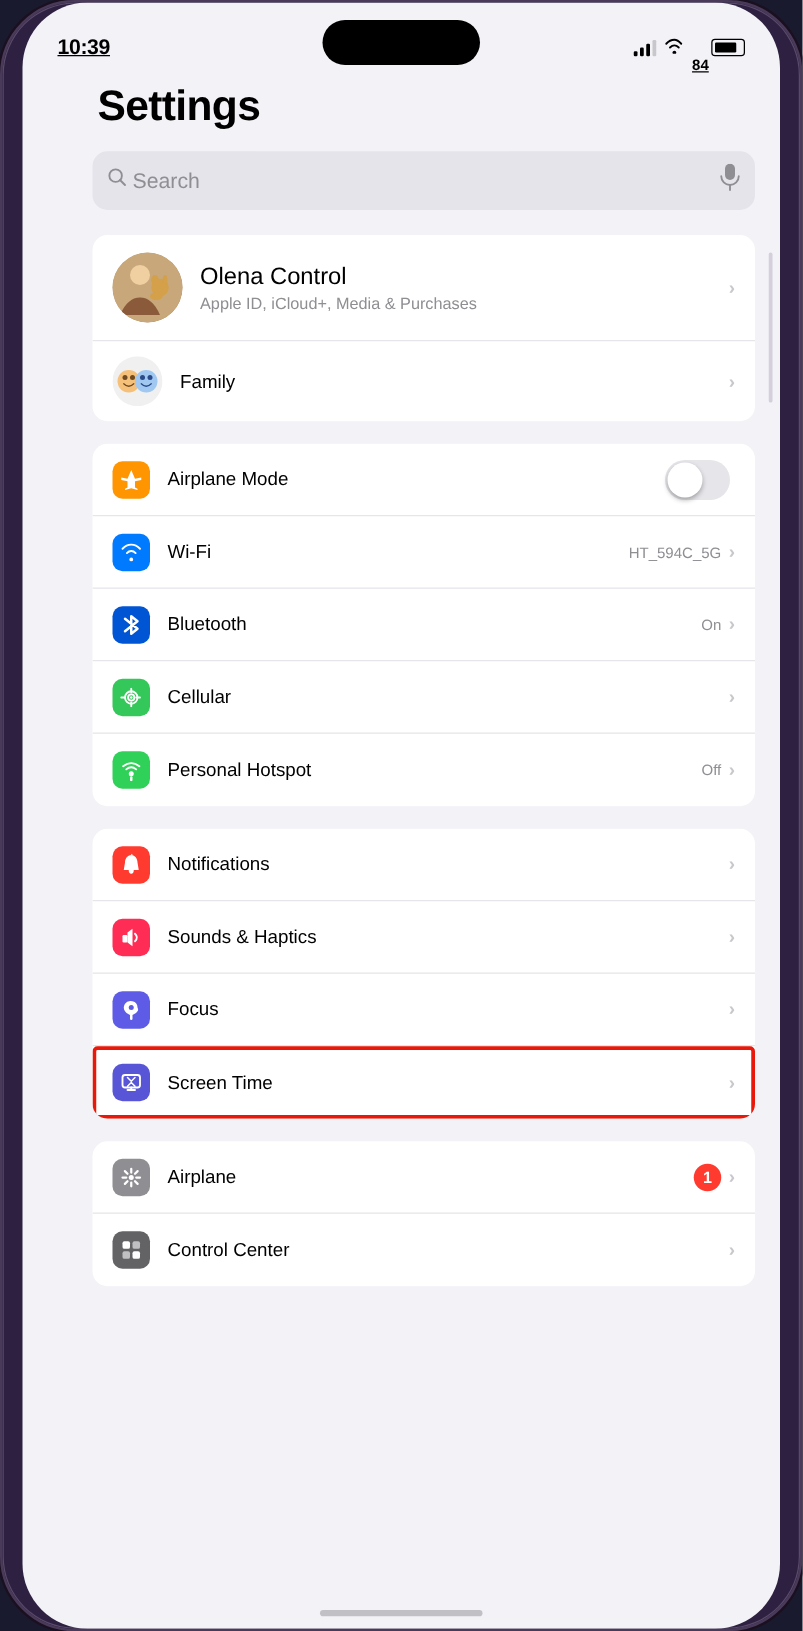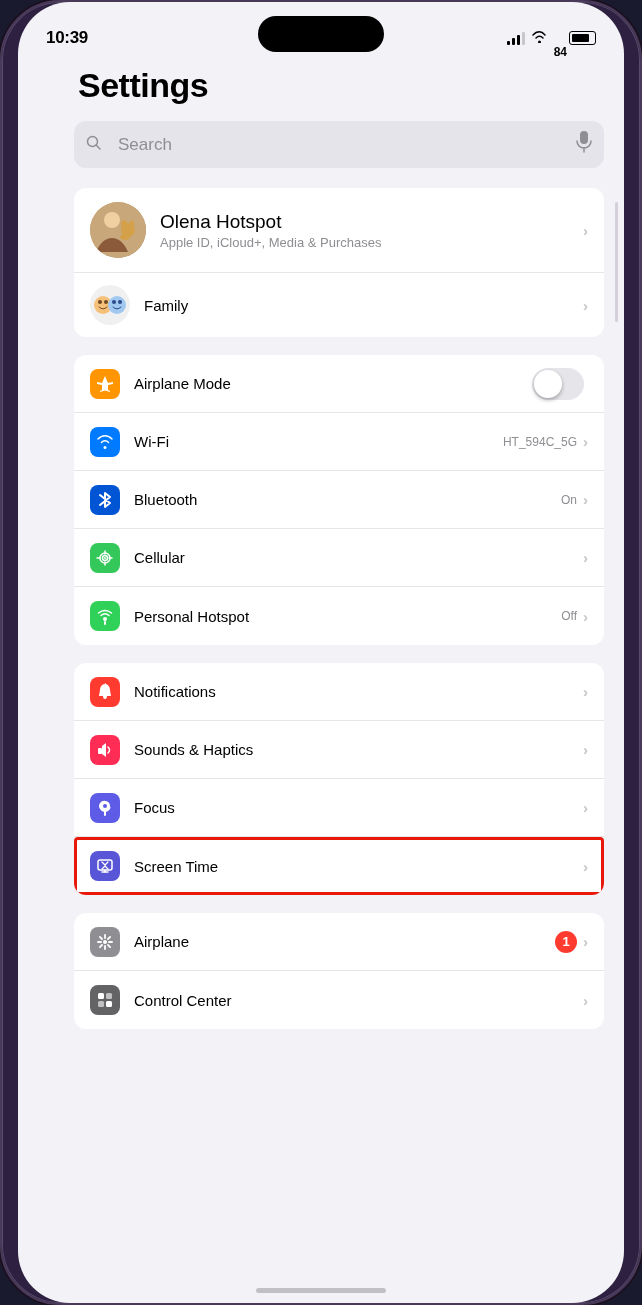--- a/index.html
+++ b/index.html
@@ -50,20 +50,21 @@
 
     
     .status-bar {
       display: flex;
       justify-content: space-between;
       align-items: center;
       padding: 16px 28px 0;
       height: 56px;
       position: relative;
       z-index: 50;
+      text-decoration: underline;
     }
 
     .status-time {
       font-size: 17px;
       font-weight: 600;
       color: #000;
       letter-spacing: -0.3px;
     }
 
     .status-icons {
@@ -190,21 +191,21 @@
     }
 
     
     .search-bar {
       background: #e5e4eb;
       border-radius: 12px;
       display: flex;
       align-items: center;
       padding: 10px 12px;
       margin-bottom: 20px;
-      gap: 16px;
+      gap: 4px;
     }
 
     .search-icon-svg {
       color: #8e8e93;
       font-size: 16px;
     }
 
     .search-placeholder {
       flex: 1;
       font-size: 17px;
@@ -442,21 +443,21 @@
               <circle cx="22" cy="18" r="8" fill="#f0d0a0"></circle>
               <path d="M6 50 Q12 36 22 36 Q32 36 38 50" fill="#8a5a3a"></path>
 
               <circle cx="38" cy="28" r="7" fill="#d4a04a"></circle>
               <ellipse cx="35" cy="35" rx="5" ry="3" fill="#d4a04a"></ellipse>
               <ellipse cx="34" cy="22" rx="3" ry="4" fill="#d4a04a"></ellipse>
               <ellipse cx="42" cy="22" rx="2" ry="4" fill="#d4a04a"></ellipse>
             </svg>
           </div>
           <div class="profile-info">
-            <div class="profile-name">Olena Hotspot</div>
+            <div class="profile-name">Olena Control</div>
             <div class="profile-subtitle">Apple ID, iCloud+, Media &amp; Purchases</div>
           </div>
           <span class="chevron">›</span>
         </div>
         <div class="settings-row">
           <div class="family-avatar">
             <svg width="40" height="40" viewBox="0 0 40 40">
               <circle cx="20" cy="20" r="20" fill="#f0f0f0"></circle>
 
               <circle cx="13" cy="20" r="9" fill="#f5c07a"></circle>

